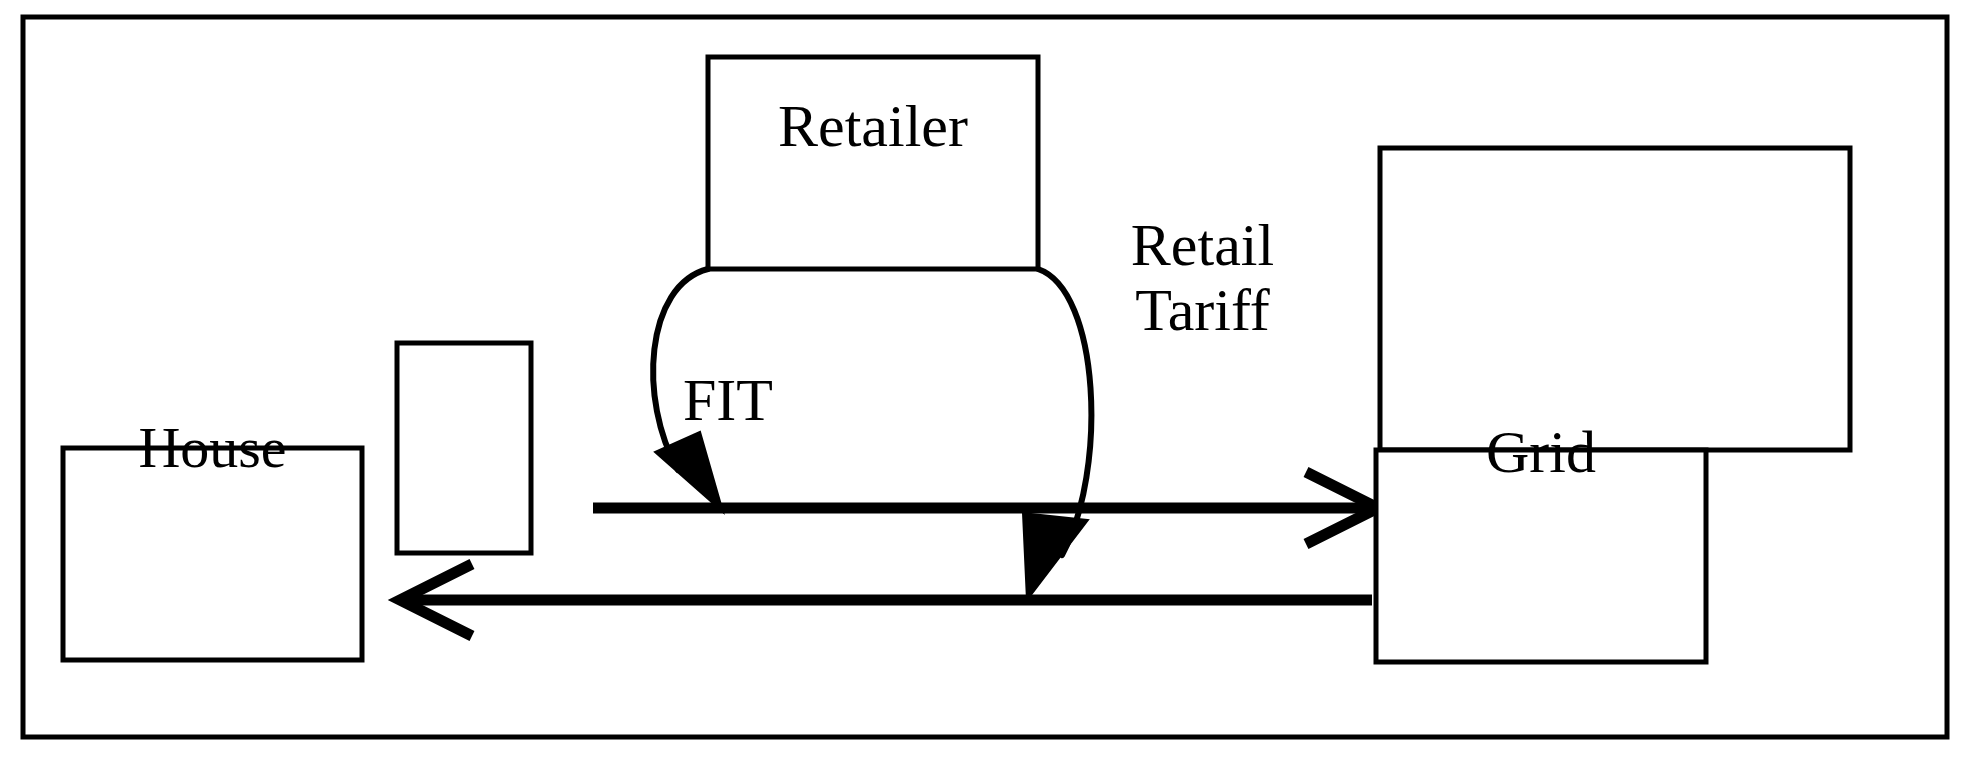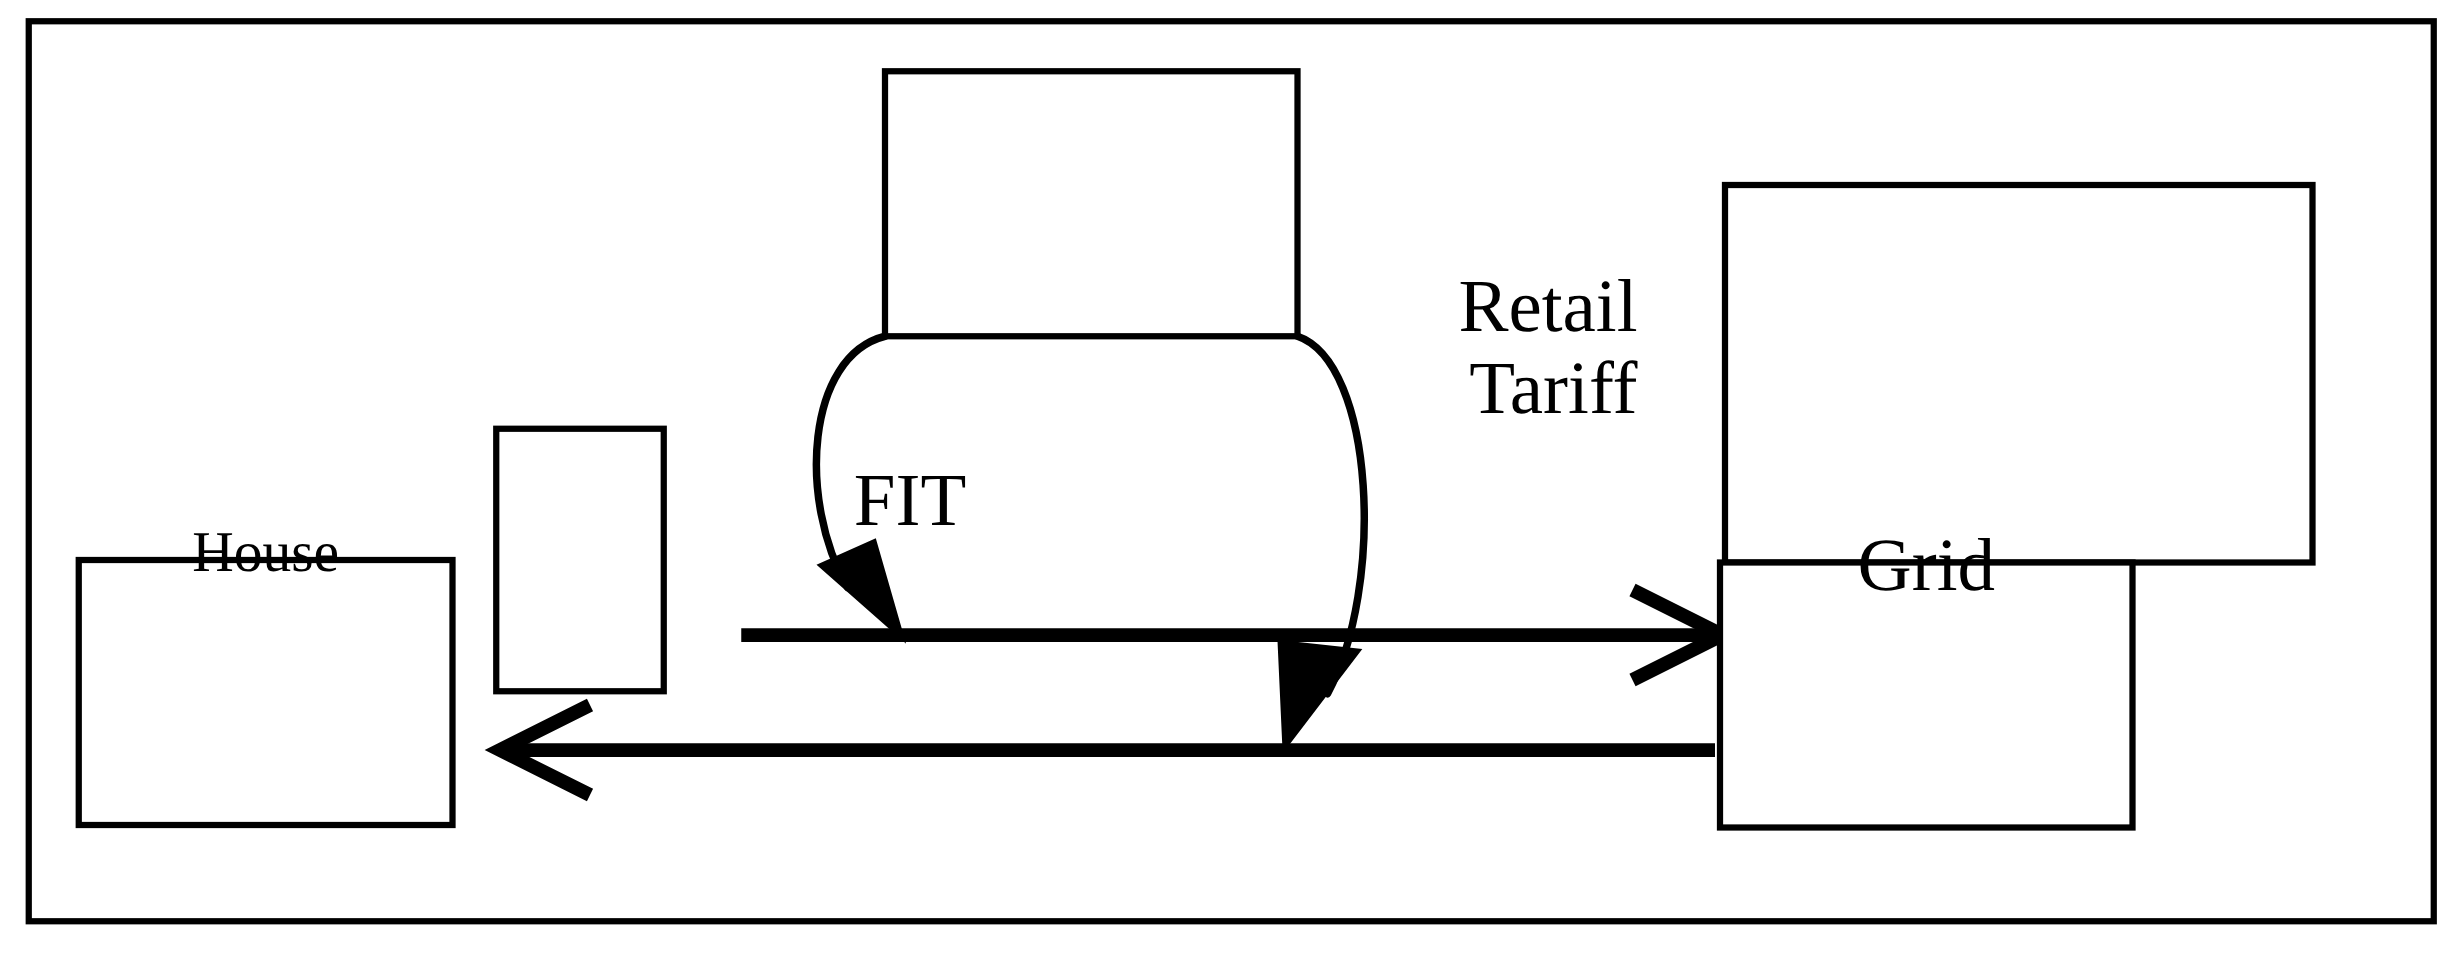--- a/index.html
+++ b/index.html
@@ -29,28 +29,28 @@
     position: absolute;
     text-align: center;
     color: #000000;
     font-family: "Liberation Serif", "DejaVu Serif", serif;
     line-height: 1.05;
     white-space: pre-line;
     pointer-events: none;
   }
   .edge-label {
     position: absolute;
-    text-align: right;
+    text-align: center;
     color: #000000;
     font-family: "Liberation Serif", "DejaVu Serif", serif;
     line-height: 1.08;
     white-space: pre-line;
     pointer-events: none;
   }
-  #label-house   { left: 63px;   top: 418px; width: 299px; font-size: 46px; }
+  #label-house   { left: 63px;   top: 418px; width: 299px; font-size: 58px; }
   #label-pv      { left: 397px;  top: 315px; width: 134px; font-size: 60px; }
   #label-retailer{ left: 708px;  top: 95px;  width: 330px; font-size: 60px; }
   #label-distprov{ left: 1380px; top: 168px; width: 470px; font-size: 60px; }
   #label-grid    { left: 1376px; top: 421px; width: 330px; font-size: 60px; }
   #label-fit     { left: 683px;  top: 368px; width: 140px; font-size: 60px; text-align: left; }
   #label-tariff  { left: 1095px; top: 213px; width: 215px; font-size: 60px; }
 </style>
 </head>
 <body>
 
@@ -87,20 +87,21 @@
     <rect x="708" y="57" width="330" height="212" fill="#ffffff" stroke="#000000" stroke-width="5"></rect>
 
     <rect x="1380" y="148" width="470" height="302" fill="#ffffff" stroke="#000000" stroke-width="5"></rect>
 
     <rect x="1376" y="450" width="330" height="212" fill="#ffffff" stroke="#000000" stroke-width="5"></rect>
   </svg>
 
   <div class="node-label" id="label-house">House</div>
 
 
+  <div class="node-label" id="label-retailer">Retailer</div>
 
 
   <div class="node-label" id="label-grid">Grid</div>
 
   <div class="edge-label" id="label-fit">FIT</div>
 
   <div class="edge-label" id="label-tariff">Retail
 Tariff</div>
 
 </div>

